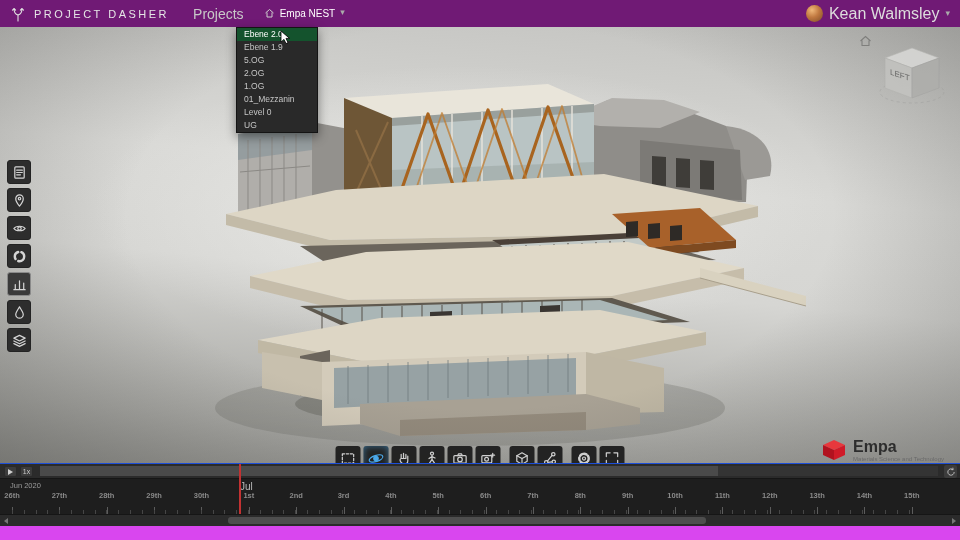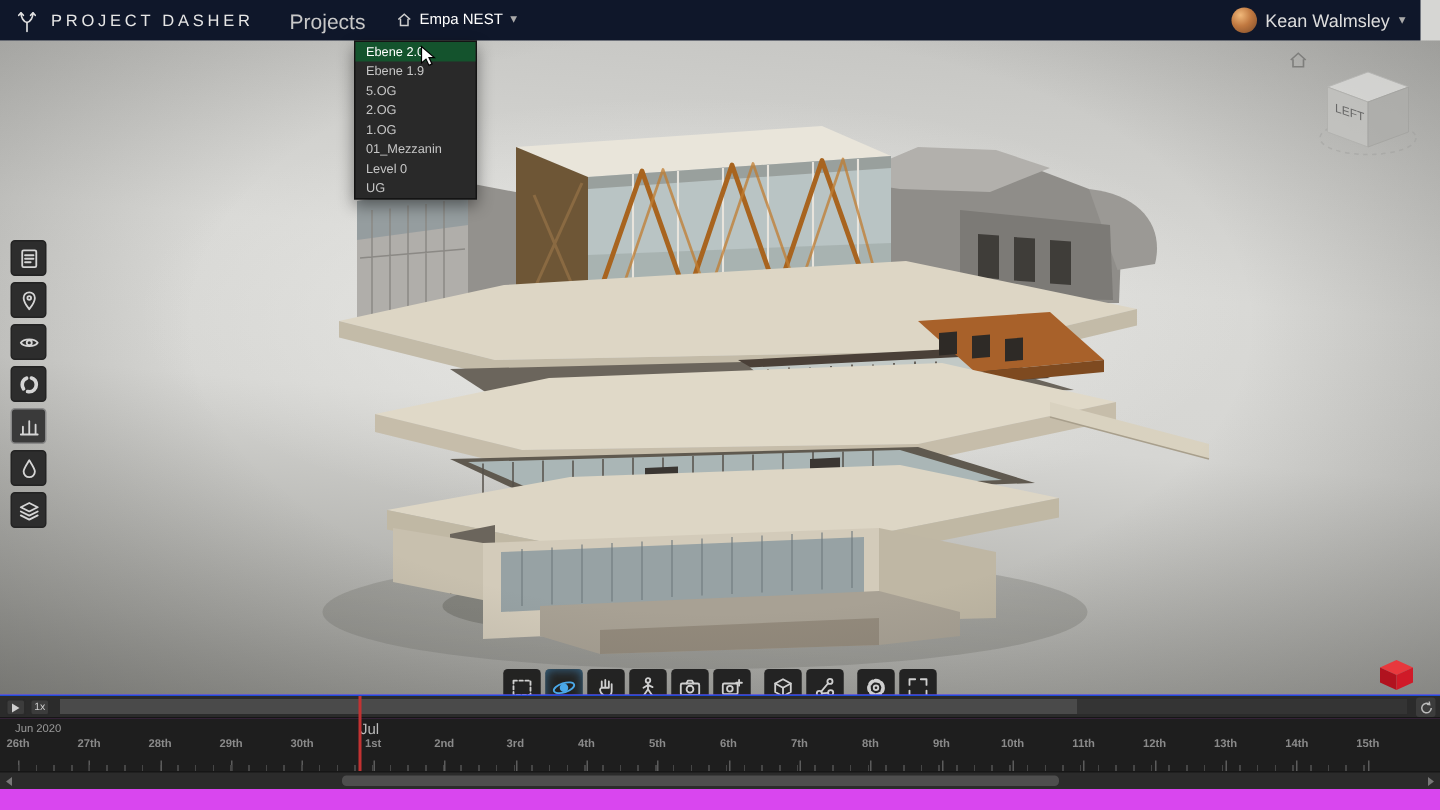--- a/index.html
+++ b/index.html
@@ -1,30 +1,30 @@
 <!DOCTYPE html>
 <html><head>
 <meta charset="utf-8">
 <style>
   * { margin:0; padding:0; box-sizing:border-box; }
   html,body { width:960px; height:540px; overflow:hidden; }
   body { position:relative; font-family:"Liberation Sans","DejaVu Sans",sans-serif; background:#d6d6d3; }
 
   
-  .topbar { position:absolute; top:0; left:0; right:13px; height:27px; background:#0f172a;
+  .topbar { position:absolute; top:0; left:0; right:0; height:27px; background:#701a75;
             display:flex; align-items:center; z-index:30; color:#ddd; }
   .app-title { font-size:11px; letter-spacing:2.5px; color:#e6e6e6; margin-left:7px; }
   .nav-item { font-size:14px; color:#c8c8c8; margin-left:24px; cursor:pointer; }
   .proj-switch { display:flex; gap:5px; margin-left:20px; cursor:pointer; }
   .proj-name { font-size:10px; color:#fff; }
   .caret { font-size:9px; color:#aaa; line-height:1; }
   .user { margin-left:auto; display:flex; align-items:center; gap:6px; margin-right:10px; cursor:pointer; }
   .avatar { width:17px; height:17px; border-radius:50%;
             background:radial-gradient(circle at 35% 30%, #f0b87a 0%, #c07840 45%, #7a4a28 100%); }
-  .user-name { font-size:12px; color:#ddd; }
+  .user-name { font-size:16px; color:#ddd; }
 
   
   .viewport { position:absolute; top:27px; left:0; right:0; bottom:62px; z-index:0;
     background:
       radial-gradient(ellipse 55% 45% at 48% 40%, #eaeae7 0%, rgba(234,234,231,0) 70%),
       linear-gradient(185deg, #c3c3c0 0%, #d9d9d6 35%, #d6d6d3 55%, #a9a9a5 85%, #8e8e8a 100%); }
   .vignette { position:absolute; top:27px; left:0; right:0; bottom:62px; z-index:2; pointer-events:none;
     background: radial-gradient(ellipse at 50% 42%, rgba(0,0,0,0) 52%, rgba(75,75,72,.42) 100%); }
   svg.building { position:absolute; top:0; left:0; z-index:1; pointer-events:none; }
 
@@ -346,20 +346,24 @@
     </div>
   </div>
 </div>
 
 <div class="empa">
   <svg width="26" height="24" viewBox="0 0 26 24">
     <polygon points="13,2 24,7 13,12 2,7" fill="#e8383d"></polygon>
     <polygon points="2,7 13,12 13,22 2,17" fill="#b1121f"></polygon>
     <polygon points="24,7 13,12 13,22 24,17" fill="#d01a28"></polygon>
   </svg>
+  <div>
+    <b class="empa-name">Empa</b>
+    <span class="empa-tag">Materials Science and Technology</span>
+  </div>
 </div>
 
 <div class="timeline">
   <div class="scrubber">
     <div class="tl-btn play">
         <i></i>
       </div>
     <div class="tl-btn speed">1x</div>
     <div class="track">
       <div class="range"></div>

